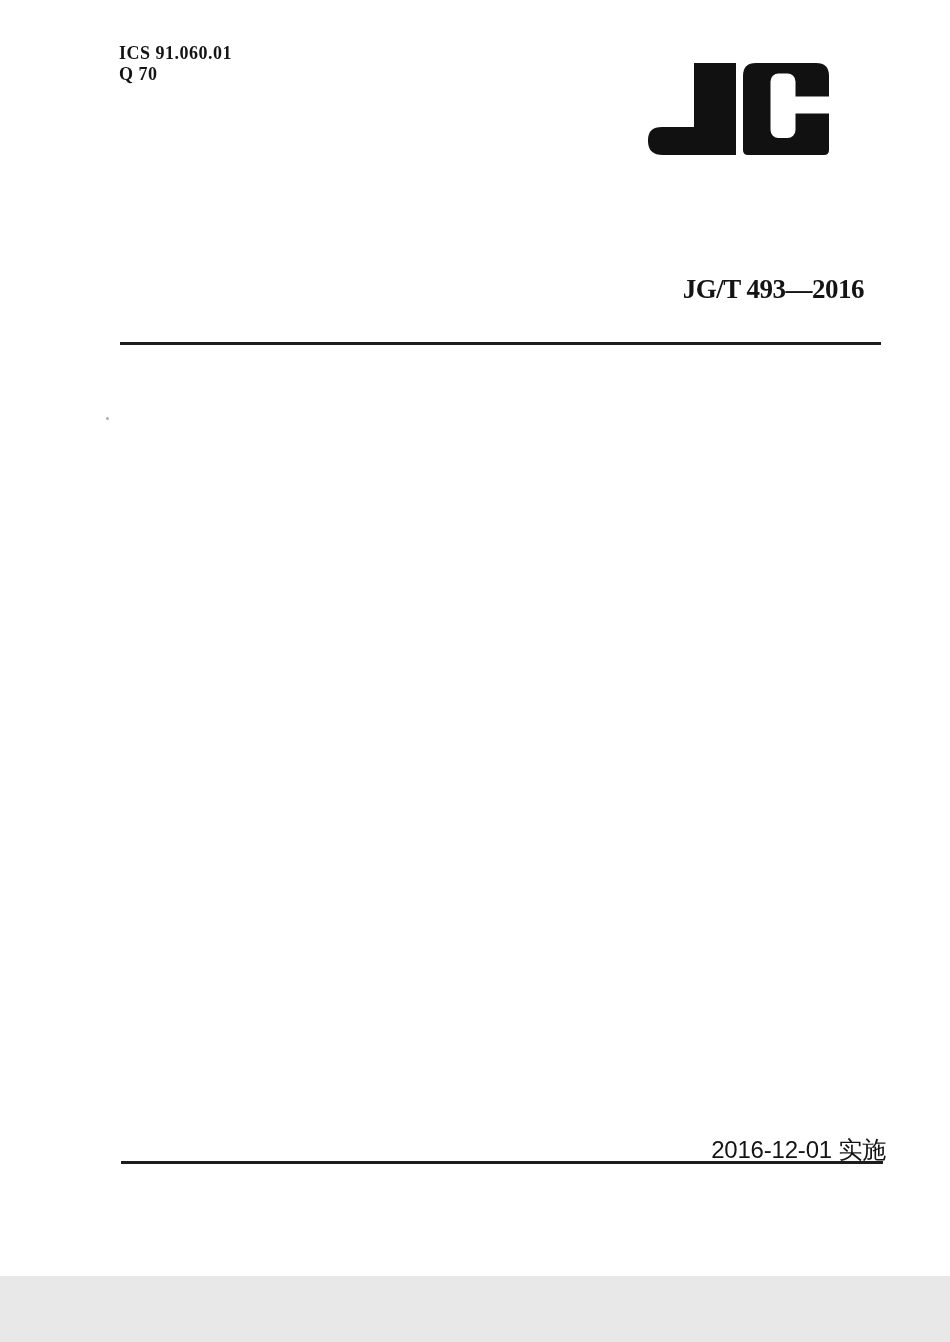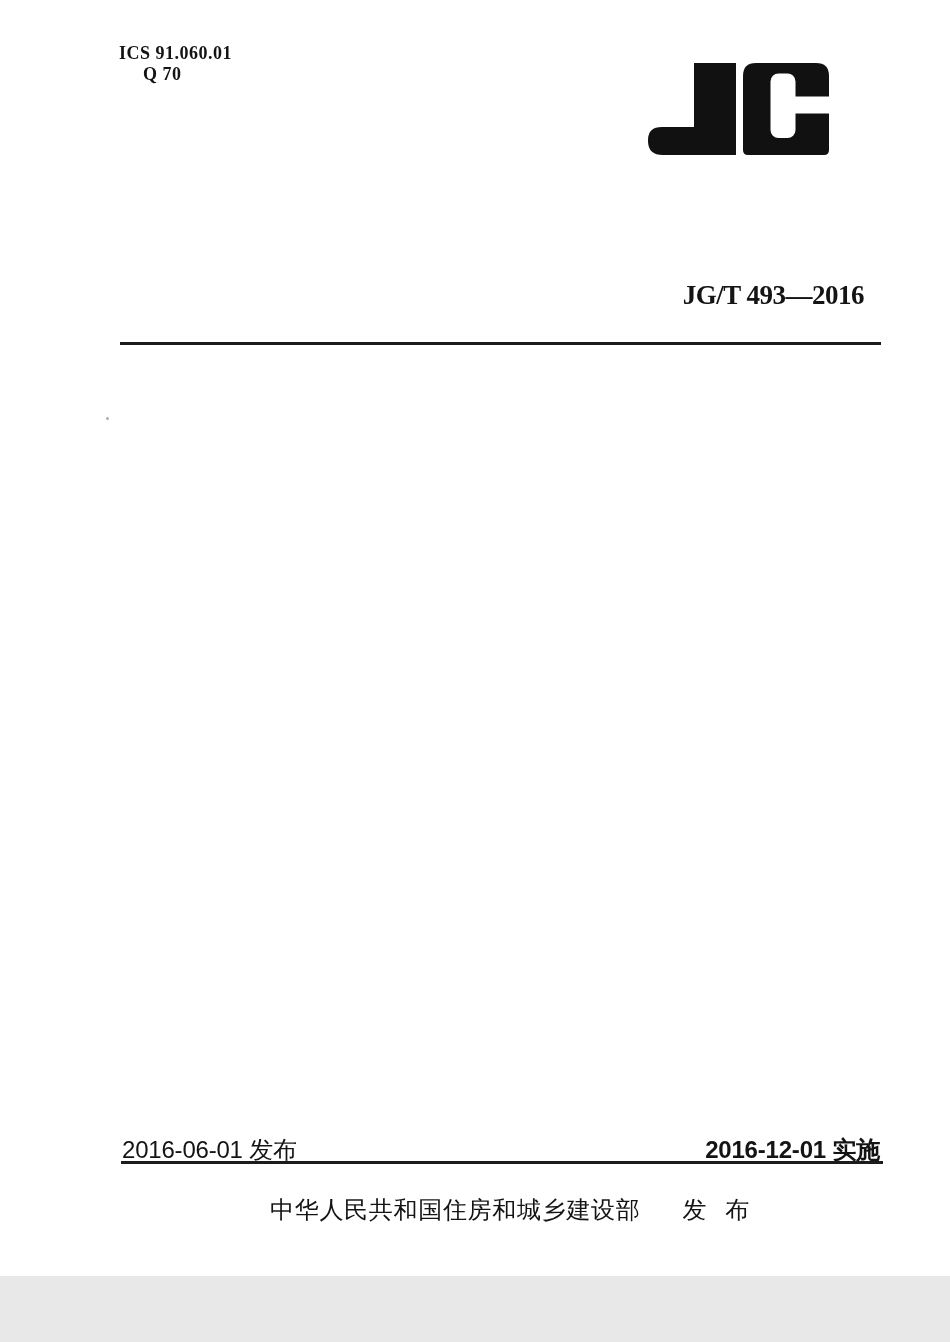--- a/index.html
+++ b/index.html
@@ -16,21 +16,21 @@
   .ics-block {
     position: absolute;
     left: 119px;
     top: 44px;
     font-family: "Liberation Serif", serif;
     font-weight: 700;
     font-size: 18px;
     line-height: 1.0;
     letter-spacing: 0.5px;
   }
-  .ics-block .line2 { margin-top: 3px; margin-left: 24px; }
+  .ics-block .line2 { margin-top: 3px; }
   .logo-svg {
     position: absolute;
     left: 648px;
     top: 63px;
     width: 182px;
     height: 92px;
   }
   .category-heading {
     position: absolute;
     left: 126px;
@@ -44,21 +44,20 @@
   }
   .std-no {
     position: absolute;
     right: 86px;
     top: 274px;
     font-family: "Liberation Serif", serif;
     font-weight: 700;
     font-size: 27px;
     letter-spacing: -0.5px;
     white-space: nowrap;
-    margin-top: 6px;
   }
   .rule {
     position: absolute;
     background: #1c1c1c;
     height: 3px;
   }
   .rule-top   { left: 120px; top: 342px;  width: 761px; }
   .rule-bottom{ left: 121px; top: 1161px; width: 762px; }
   .scan-speck {
     position: absolute;
@@ -94,24 +93,24 @@
     position: absolute;
     left: 122px;
     top: 1134px;
     font-size: 24px;
     font-weight: 500;
     letter-spacing: -0.2px;
     white-space: nowrap;
   }
   .date-impl {
     position: absolute;
-    right: 70px;
+    right: 64px;
     top: 1134px;
     font-size: 24px;
-    font-weight: 700;
+    font-weight: 400;
     letter-spacing: -0.2px;
     white-space: nowrap;
   }
   .issuer-row {
     position: absolute;
     left: 270px;
     top: 1194px;
     font-size: 24px;
     font-weight: 500;
     letter-spacing: 0.7px;
@@ -143,23 +142,19 @@
 
 
   <div class="std-no">JG/T 493—2016</div>
 
   <div class="rule rule-top"></div>
 
   <div class="scan-speck"></div>
 
 
 
-  <div class="date-issue">2016-06-01 发布</div>
 
   <div class="date-impl">2016-12-01 实施</div>
 
   <div class="rule rule-bottom"></div>
 
-  <div class="issuer-row">
-    <span>中华人民共和国住房和城乡建设部</span><span class="issue-action-1">发</span><span class="issue-action-2">布</span>
-  </div>
 
 </div>
 
 </body></html>

